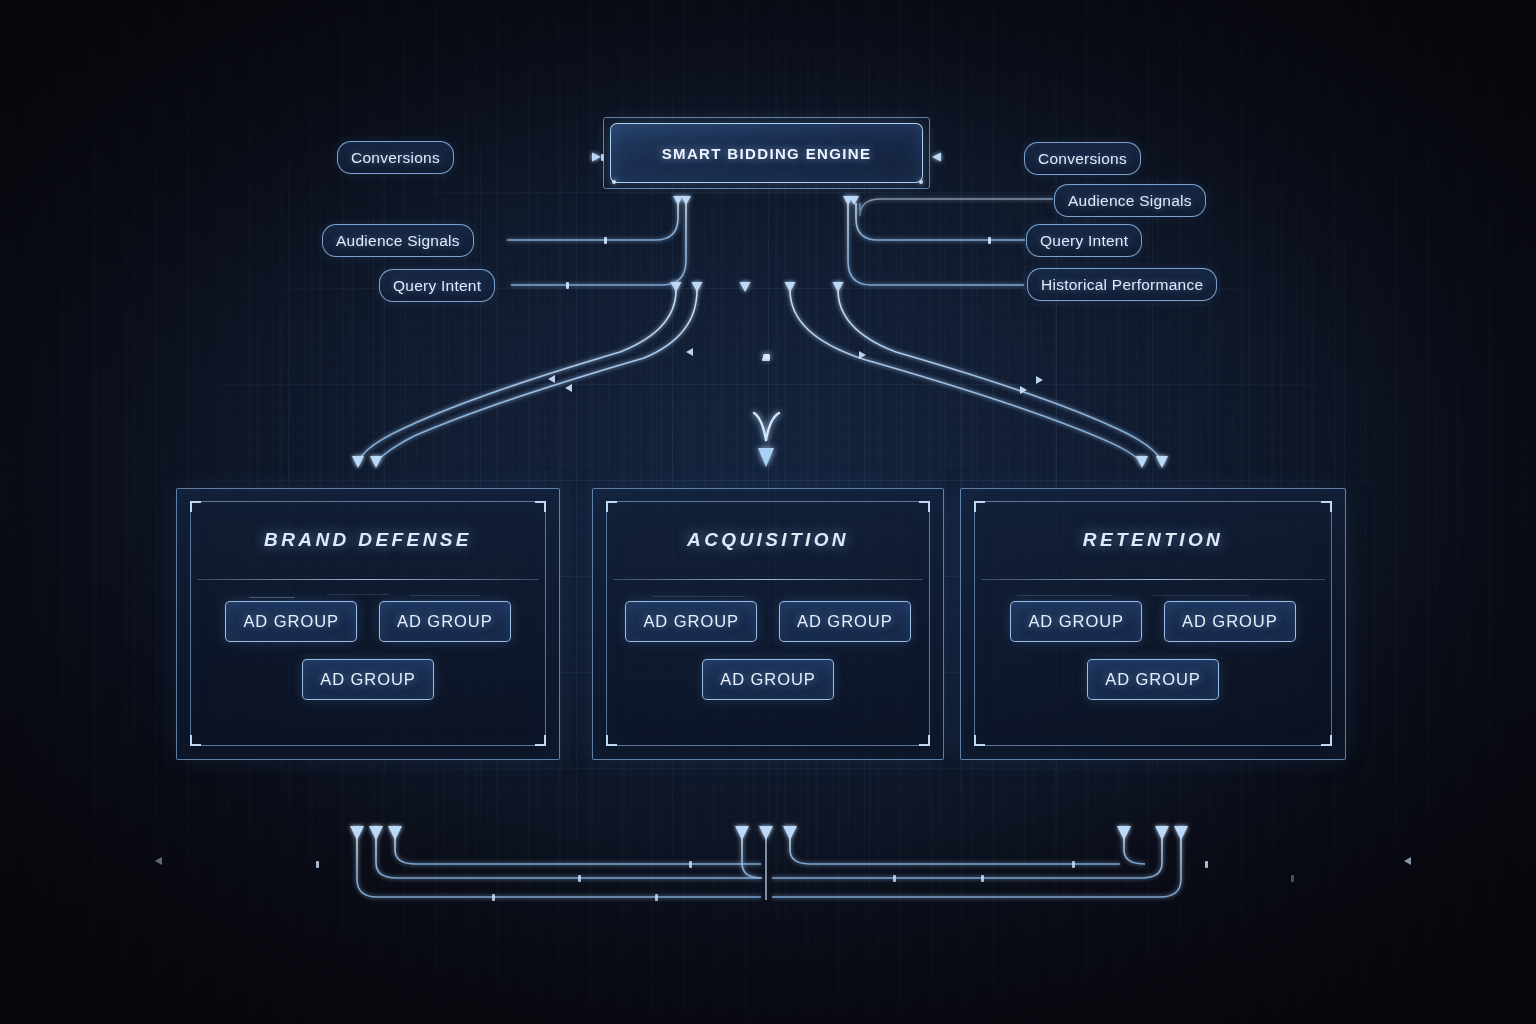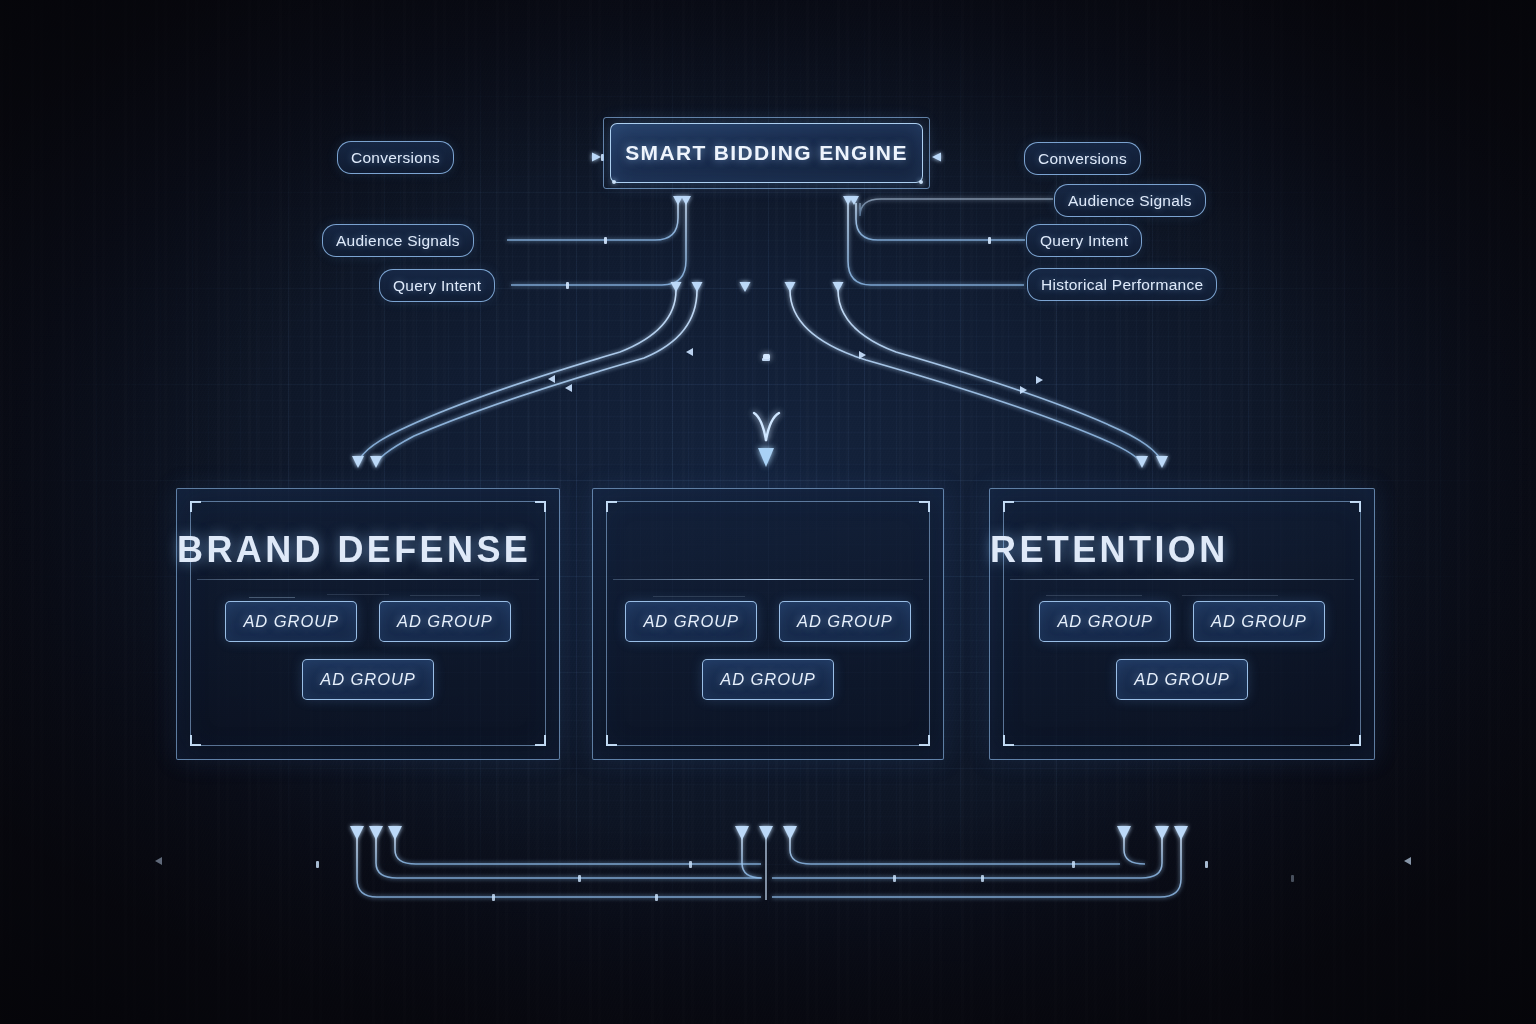--- a/index.html
+++ b/index.html
@@ -81,21 +81,21 @@
     position:absolute;
     left:610px; top:123px; width:313px; height:60px;
     border:1.6px solid rgba(186,221,255,.92);
     border-radius:7px;
     background:linear-gradient(170deg, rgba(37,63,104,.95) 0%, rgba(26,46,80,.92) 45%, rgba(19,33,59,.90) 100%);
     box-shadow:0 0 18px rgba(110,165,230,.28), inset 0 0 22px rgba(90,140,210,.20);
     display:flex; align-items:center; justify-content:center;
   }
   .engine-title {
     color:#eef4fd;
-    font-size:21px;
+    font-size:15px;
     font-weight:600;
     letter-spacing:1.35px;
     text-shadow:0 0 9px rgba(160,205,255,.60);
     white-space:nowrap;
   }
   .eng-nub {
     position:absolute;
     width:4px; height:4px;
     background:rgba(210,232,255,.95);
     border-radius:50%;
@@ -140,41 +140,42 @@
     border-width:0;
   }
   .corner.tl { left:-1px; top:-1px; border-left-width:2px; border-top-width:2px; }
   .corner.tr { right:-1px; top:-1px; border-right-width:2px; border-top-width:2px; }
   .corner.bl { left:-1px; bottom:-1px; border-left-width:2px; border-bottom-width:2px; }
   .corner.br { right:-1px; bottom:-1px; border-right-width:2px; border-bottom-width:2px; }
 
   .panel-title {
     position:absolute;
     left:0; right:0; top:40px;
+    text-align:center;
     color:#dfe9f8;
-    font-size:36px;
+    font-size:19px;
     font-weight:700;
     letter-spacing:3.4px;
     text-shadow:0 0 13px rgba(150,200,255,.55);
     white-space:nowrap;
+    font-style:italic;
   }
   .panel-divider {
     position:absolute;
     left:20px; right:20px; top:90px;
     height:1px;
     background:linear-gradient(to right, rgba(180,215,255,.25), rgba(190,222,255,.80), rgba(180,215,255,.25));
   }
   .ag-wrap {
     position:absolute;
     left:20px; right:20px; top:112px;
   }
   .ag-row {
     display:flex; justify-content:center; gap:22px;
     margin-bottom:17px;
-    font-style:italic;
   }
   .adgroup {
     display:flex; align-items:center; justify-content:center;
     height:41px;
     padding:0 17px;
     border:1.5px solid rgba(172,211,252,.88);
     border-radius:5px;
     background:linear-gradient(178deg, rgba(32,56,95,.92) 0%, rgba(22,40,71,.90) 100%);
     color:#e6effb;
     font-size:16.5px;
@@ -432,40 +433,41 @@
     </div>
   </div>
 
   <div class="panel-outer" style="left:592px; top:488px; width:352px; height:272px;">
     <div class="panel-inner">
       <span class="corner tl"></span>
       <span class="corner tr"></span>
       <span class="corner bl"></span>
       <span class="corner br"></span>
     </div>
+    <div class="panel-title">ACQUISITION</div>
     <div class="panel-divider"></div>
     <div class="scuff" style="left:60px; top:107px; width:92px; opacity:.5;"></div>
     <div class="ag-wrap">
       <div class="ag-row">
         <div class="adgroup">
           <span>AD GROUP</span>
         </div>
         <div class="adgroup">
           <span>AD GROUP</span>
         </div>
       </div>
       <div class="ag-row">
         <div class="adgroup">
           <span>AD GROUP</span>
         </div>
       </div>
     </div>
   </div>
 
-  <div class="panel-outer" style="left:989px; top:488px; width:386px; height:272px;padding-left:8px;">
+  <div class="panel-outer" style="left:960px; top:488px; width:386px; height:272px;padding-left:8px;">
     <div class="panel-inner">
       <span class="corner tl"></span>
       <span class="corner tr"></span>
       <span class="corner bl"></span>
       <span class="corner br"></span>
     </div>
     <div class="panel-title">RETENTION</div>
     <div class="panel-divider"></div>
     <div class="scuff" style="left:56px; top:106px; width:96px; opacity:.55;"></div>
     <div class="scuff" style="left:192px; top:106px; width:96px; opacity:.45;"></div>

